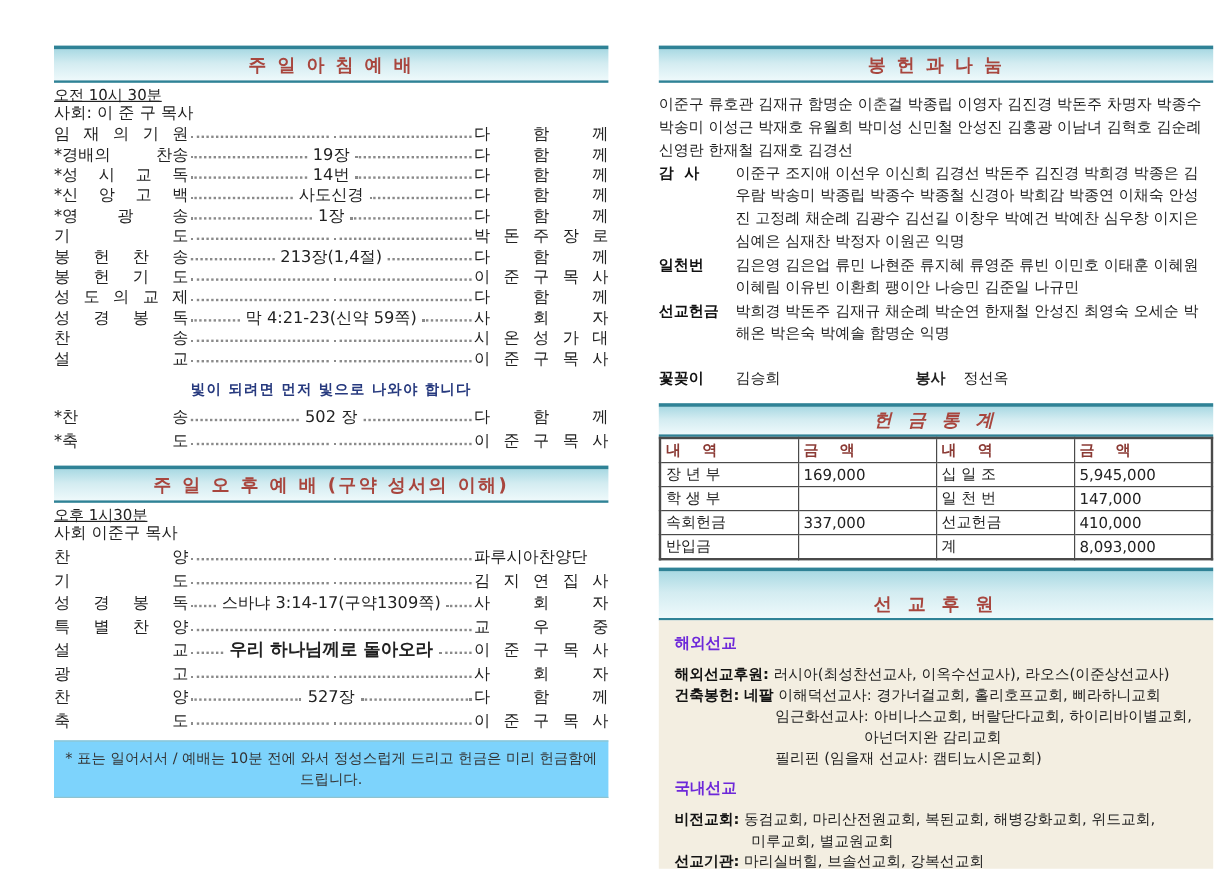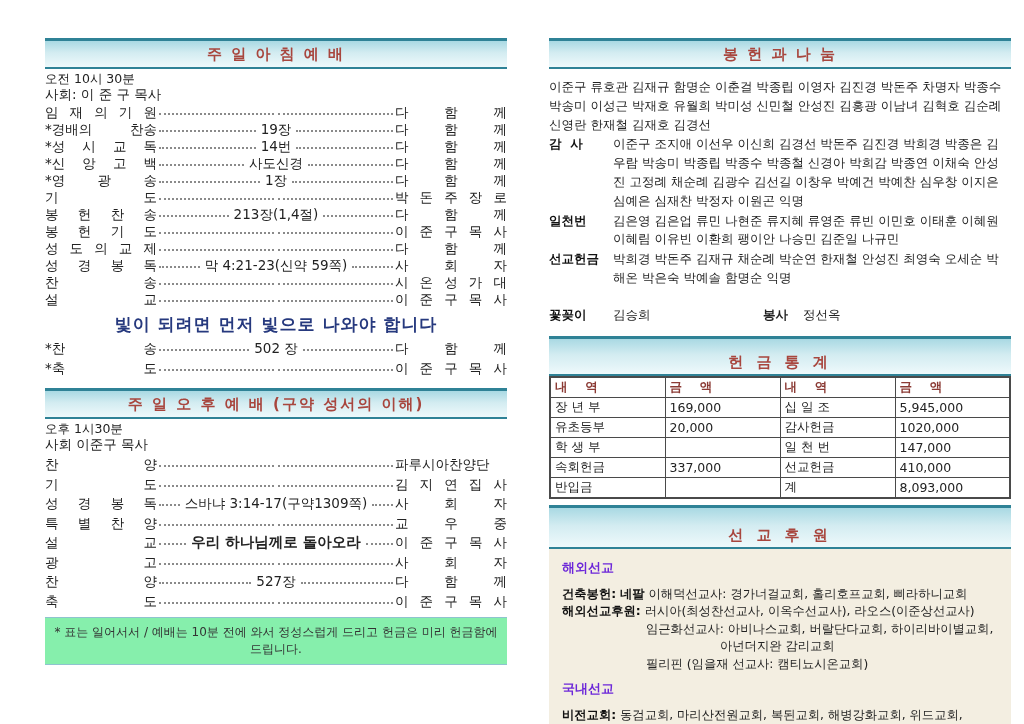--- a/index.html
+++ b/index.html
@@ -14,56 +14,56 @@
 
   
   .bar {
     background:linear-gradient(180deg,#a9d9e3 0%,#d3ecf1 45%,#eef9fb 100%);
     border-top:3px solid #2f8296;
     border-bottom:2px solid #2f8296;
     color:#a8463e; font-weight:bold; text-align:center;
     font-size:15px; letter-spacing:2px; padding:4px 0 3px;
   }
 
-  .svc-meta-time { font-size:12.5px; margin-top:2px; line-height:15px; }
+  .svc-meta-time { font-size:12.5px; margin-top:2px; line-height:15px;text-decoration:underline; }
   .svc-meta-mod  { font-size:13.5px; line-height:17px; margin-right:2px; }
 
   .svc-row { display:flex; align-items:center; font-size:13.5px; line-height:16px; margin:1px 0; }
   .pm .svc-row { margin:3px 0; line-height:16.5px; }
   .closing .svc-row { margin:4px 0; }
   .svc-lbl { width:112px; flex:none; text-align:justify; text-align-last:justify; }
   .svc-rgt { width:112px; flex:none; text-align:justify; text-align-last:justify; }
   .svc-ctr { margin:0 3px; white-space:nowrap; }
   .svc-ctr:empty { display:none; }
   .ctr-bold { font-weight:bold; font-size:14.5px; }
   .dots { flex:1 1 0; min-width:10px; position:relative; height:1em; }
   .dots::after { content:""; position:absolute; left:2px; right:2px; top:58%; border-top:2px dotted #8a8a8a; }
 
   .sermon-title {
-    text-align:center; color:#26397e; font-weight:bold; font-size:17px;
+    text-align:center; color:#26397e; font-weight:bold; font-size:12px;
     margin:5px 0 4px; line-height:24px; letter-spacing:1px;
   }
 
   .footnote {
-    margin-top:8px; background:#86efac;
+    margin-top:8px; background:#7dd3fc;
     border-top:1px solid #8fc3cf; border-bottom:1px solid #8fc3cf;
     font-size:12px; padding:6px 6px; color:#333; text-align:center;
   }
 
   
   .entry { display:flex; font-size:12.5px; line-height:18.8px; margin:1px 0; }
   .entry-lbl { width:64px; flex:none; font-weight:bold; white-space:pre; color:#111; }
   .entry-names { flex:1; }
   .entry-flower { display:flex; font-size:12.5px; margin-top:18px; line-height:18px; }
   .flower-name { width:150px; }
   .service-lbl { font-weight:bold; width:40px; }
 
   
   .stats { margin-top:12px; }
-  .stats .bar { letter-spacing:4px; padding:14px 0 2px; }
+  .stats .bar { letter-spacing:4px; padding:2px 0 2px;font-style:italic; }
   .stats-table { width:100%; border-collapse:collapse; table-layout:fixed; border:2px solid #4a4a4a; }
   .stats-table td {
     border:1px solid #4a4a4a; text-align:left; font-size:12.5px;
     padding:1px 4px; height:16.5px; white-space:pre;
   }
   .stats-table .hdr td { color:#8b3a34; font-weight:bold; letter-spacing:3px; }
 
   
   .mission { margin-top:6px; }
   .mission .bar { letter-spacing:4px; padding:18px 0 2px; }
@@ -295,26 +295,20 @@
           <td>내  역</td>
           <td>금  액</td>
         </tr>
         <tr>
           <td>장 년 부</td>
           <td>169,000</td>
           <td>십 일 조</td>
           <td>5,945,000</td>
         </tr>
         <tr>
-          <td>유초등부</td>
-          <td>20,000</td>
-          <td>감사헌금</td>
-          <td>1020,000</td>
-        </tr>
-        <tr>
           <td>학 생 부</td>
           <td></td>
           <td>일 천 번</td>
           <td>147,000</td>
         </tr>
         <tr>
           <td>속회헌금</td>
           <td>337,000</td>
           <td>선교헌금</td>
           <td>410,000</td>
@@ -327,27 +321,27 @@
         </tr>
       </tbody>
     </table>
   </div>
 
   <div class="mission">
     <div class="bar">선 교 후 원</div>
     <div class="mission-box">
       <div class="m-head">해외선교</div>
       <div class="m-line">
+        <span class="m-bold">해외선교후원:</span>
+        <span>러시아(최성찬선교사, 이옥수선교사), 라오스(이준상선교사)</span>
+      </div>
+      <div class="m-line">
         <span class="m-bold">건축봉헌:</span>
         <span class="m-bold">네팔</span>
         <span>이해덕선교사: 경가너걸교회, 홀리호프교회, 삐라하니교회</span>
-      </div>
-      <div class="m-line">
-        <span class="m-bold">해외선교후원:</span>
-        <span>러시아(최성찬선교사, 이옥수선교사), 라오스(이준상선교사)</span>
       </div>
       <div class="m-line ind1">임근화선교사: 아비나스교회, 버랄단다교회, 하이리바이별교회,</div>
       <div class="m-line ind2">아넌더지완 감리교회</div>
       <div class="m-line ind1">필리핀 (임을재 선교사: 캠티뇨시온교회)</div>
       <div class="m-head m-head2">국내선교</div>
       <div class="m-line">
         <span class="m-bold">비전교회:</span>
         <span>동검교회, 마리산전원교회, 복된교회, 해병강화교회, 위드교회,</span>
       </div>
       <div class="m-line ind3">미루교회, 별교원교회</div>

